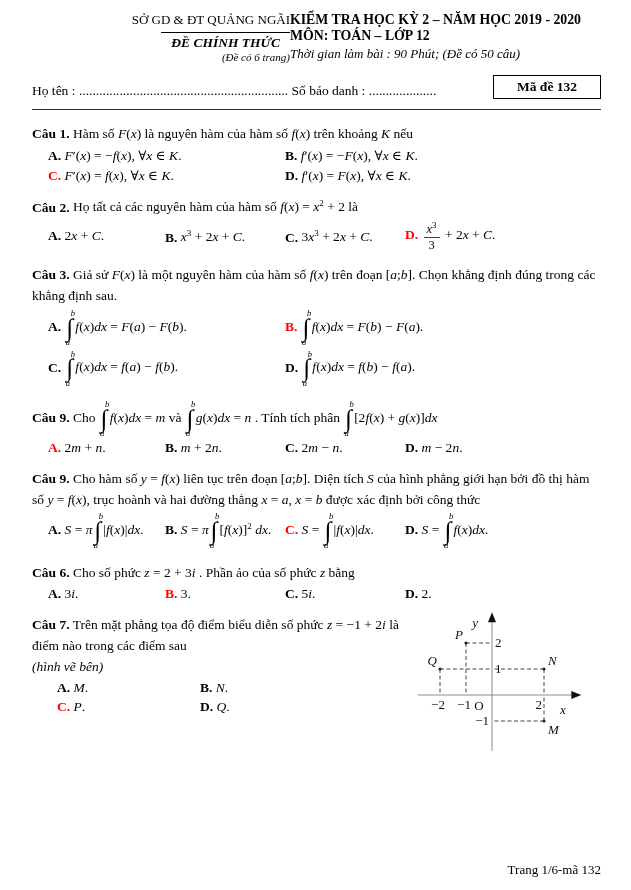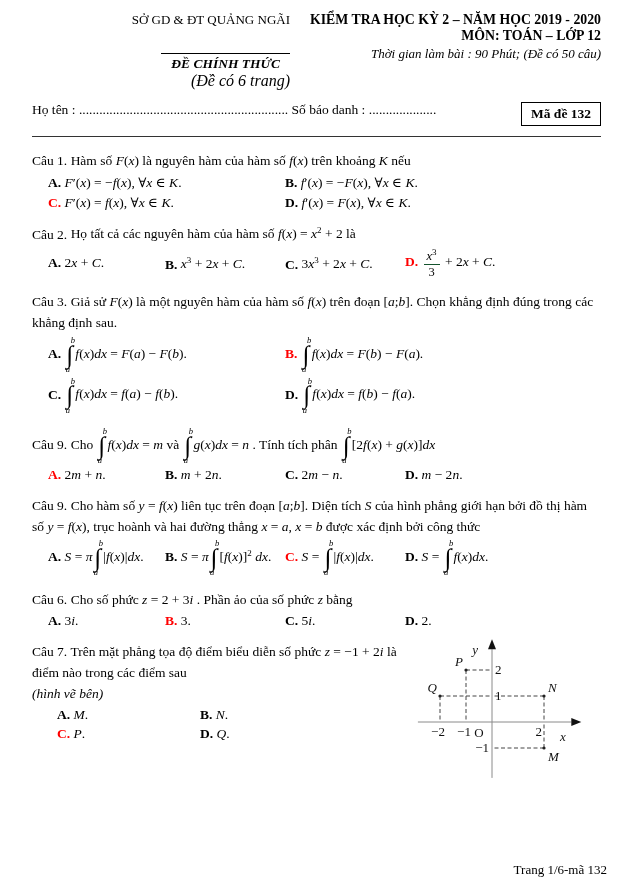--- a/index.html
+++ b/index.html
@@ -5,36 +5,36 @@
   html,body{margin:0;padding:0}
   body{
     width:631px;height:890px;box-sizing:border-box;position:relative;overflow:hidden;
     background:#fff;color:#000;
     font-family:"Liberation Serif","DejaVu Serif",serif;font-size:13.5px;
     padding:12px 30px 0 32px;
   }
   
   .hdr{display:flex}
   .hleft{width:258px;text-align:right}
-  .hright{flex:1;text-align:right}
+  .hright{flex:1;text-align:left}
   .h-dept{font-size:13px}
   .h-school{font-weight:bold;font-size:13.2px}
-  .h-official{display:inline-block;font-weight:bold;font-style:italic;border-top:1.4px solid #000;padding:2px 10px 0;margin-top:25px;font-size:13.5px}
-  .h-pages{font-style:italic;font-size:16px}
+  .h-official{display:inline-block;font-weight:bold;font-style:italic;border-top:1.4px solid #000;padding:2px 10px 0;margin-top:4px;font-size:13.5px}
+  .h-pages{font-style:italic;font-size:11px}
   .h-title,.h-subject{font-weight:bold;font-size:13.8px}
   .h-duration{font-style:italic;font-size:13px;margin-top:2px}
-  .namerow{display:flex;align-items:flex-start;margin-top:12px}
+  .namerow{display:flex;align-items:flex-end;margin-top:12px}
   .nm{flex:1;white-space:nowrap;overflow:hidden}
-  .codebox{border:1.6px solid #000;font-weight:bold;padding:3px 9px;margin-left:14px;white-space:nowrap}
+  .codebox{border:1.6px solid #000;font-weight:bold;padding:3px 23px;margin-left:14px;white-space:nowrap}
   .sep{border:none;border-top:1.2px solid #333;margin:10px 0 0 0}
   
   main{margin-top:14px}
   .q{margin-bottom:13px}
   .qtext{line-height:1.55}
-  .qlabel{font-weight:normal}
+  .qlabel{font-weight:bold}
   .qnote{font-style:italic}
   .opts{display:grid;padding-left:16px;row-gap:3px;align-items:center;margin-top:2px}
   .cols2{grid-template-columns:237px 1fr}
   .cols4{grid-template-columns:117px 120px 120px 1fr}
   .cols2n{grid-template-columns:143px 1fr;padding-left:25px}
   .ol{font-weight:bold}
   .red{color:var(--red,#f00)}
   sup{font-size:9px}
   
   .int{display:inline-flex;flex-direction:column;align-items:center;vertical-align:middle;line-height:1;margin:0 2px}
@@ -48,21 +48,21 @@
   .qrow{display:flex}
   .qleft{width:372px}
   .figwrap{flex:1;display:flex;justify-content:flex-start;padding-left:10px;margin-top:-6px}
   
   svg .ax{stroke:#8a8a8a;stroke-width:1}
   svg .ah{fill:#111}
   svg .dl{stroke:#444;stroke-width:1;stroke-dasharray:4 2.5}
   svg .pt{fill:#222}
   svg text{font-size:13px;fill:#111;font-family:"Liberation Serif","DejaVu Serif",serif}
   svg .it{font-style:italic}
-  .footer{position:absolute;right:24px;bottom:12px;font-size:13px}
+  .footer{position:absolute;right:30px;bottom:12px;font-size:13px}
 </style>
 </head>
 <body>
 
 <div class="hdr">
   <div class="hleft">
     <div class="h-dept">SỞ GD &amp; ĐT QUẢNG NGÃI</div>
     <div><span class="h-official">ĐỀ CHÍNH THỨC</span></div>
     <div class="h-pages">(Đề có 6 trang)</div>
   </div>

